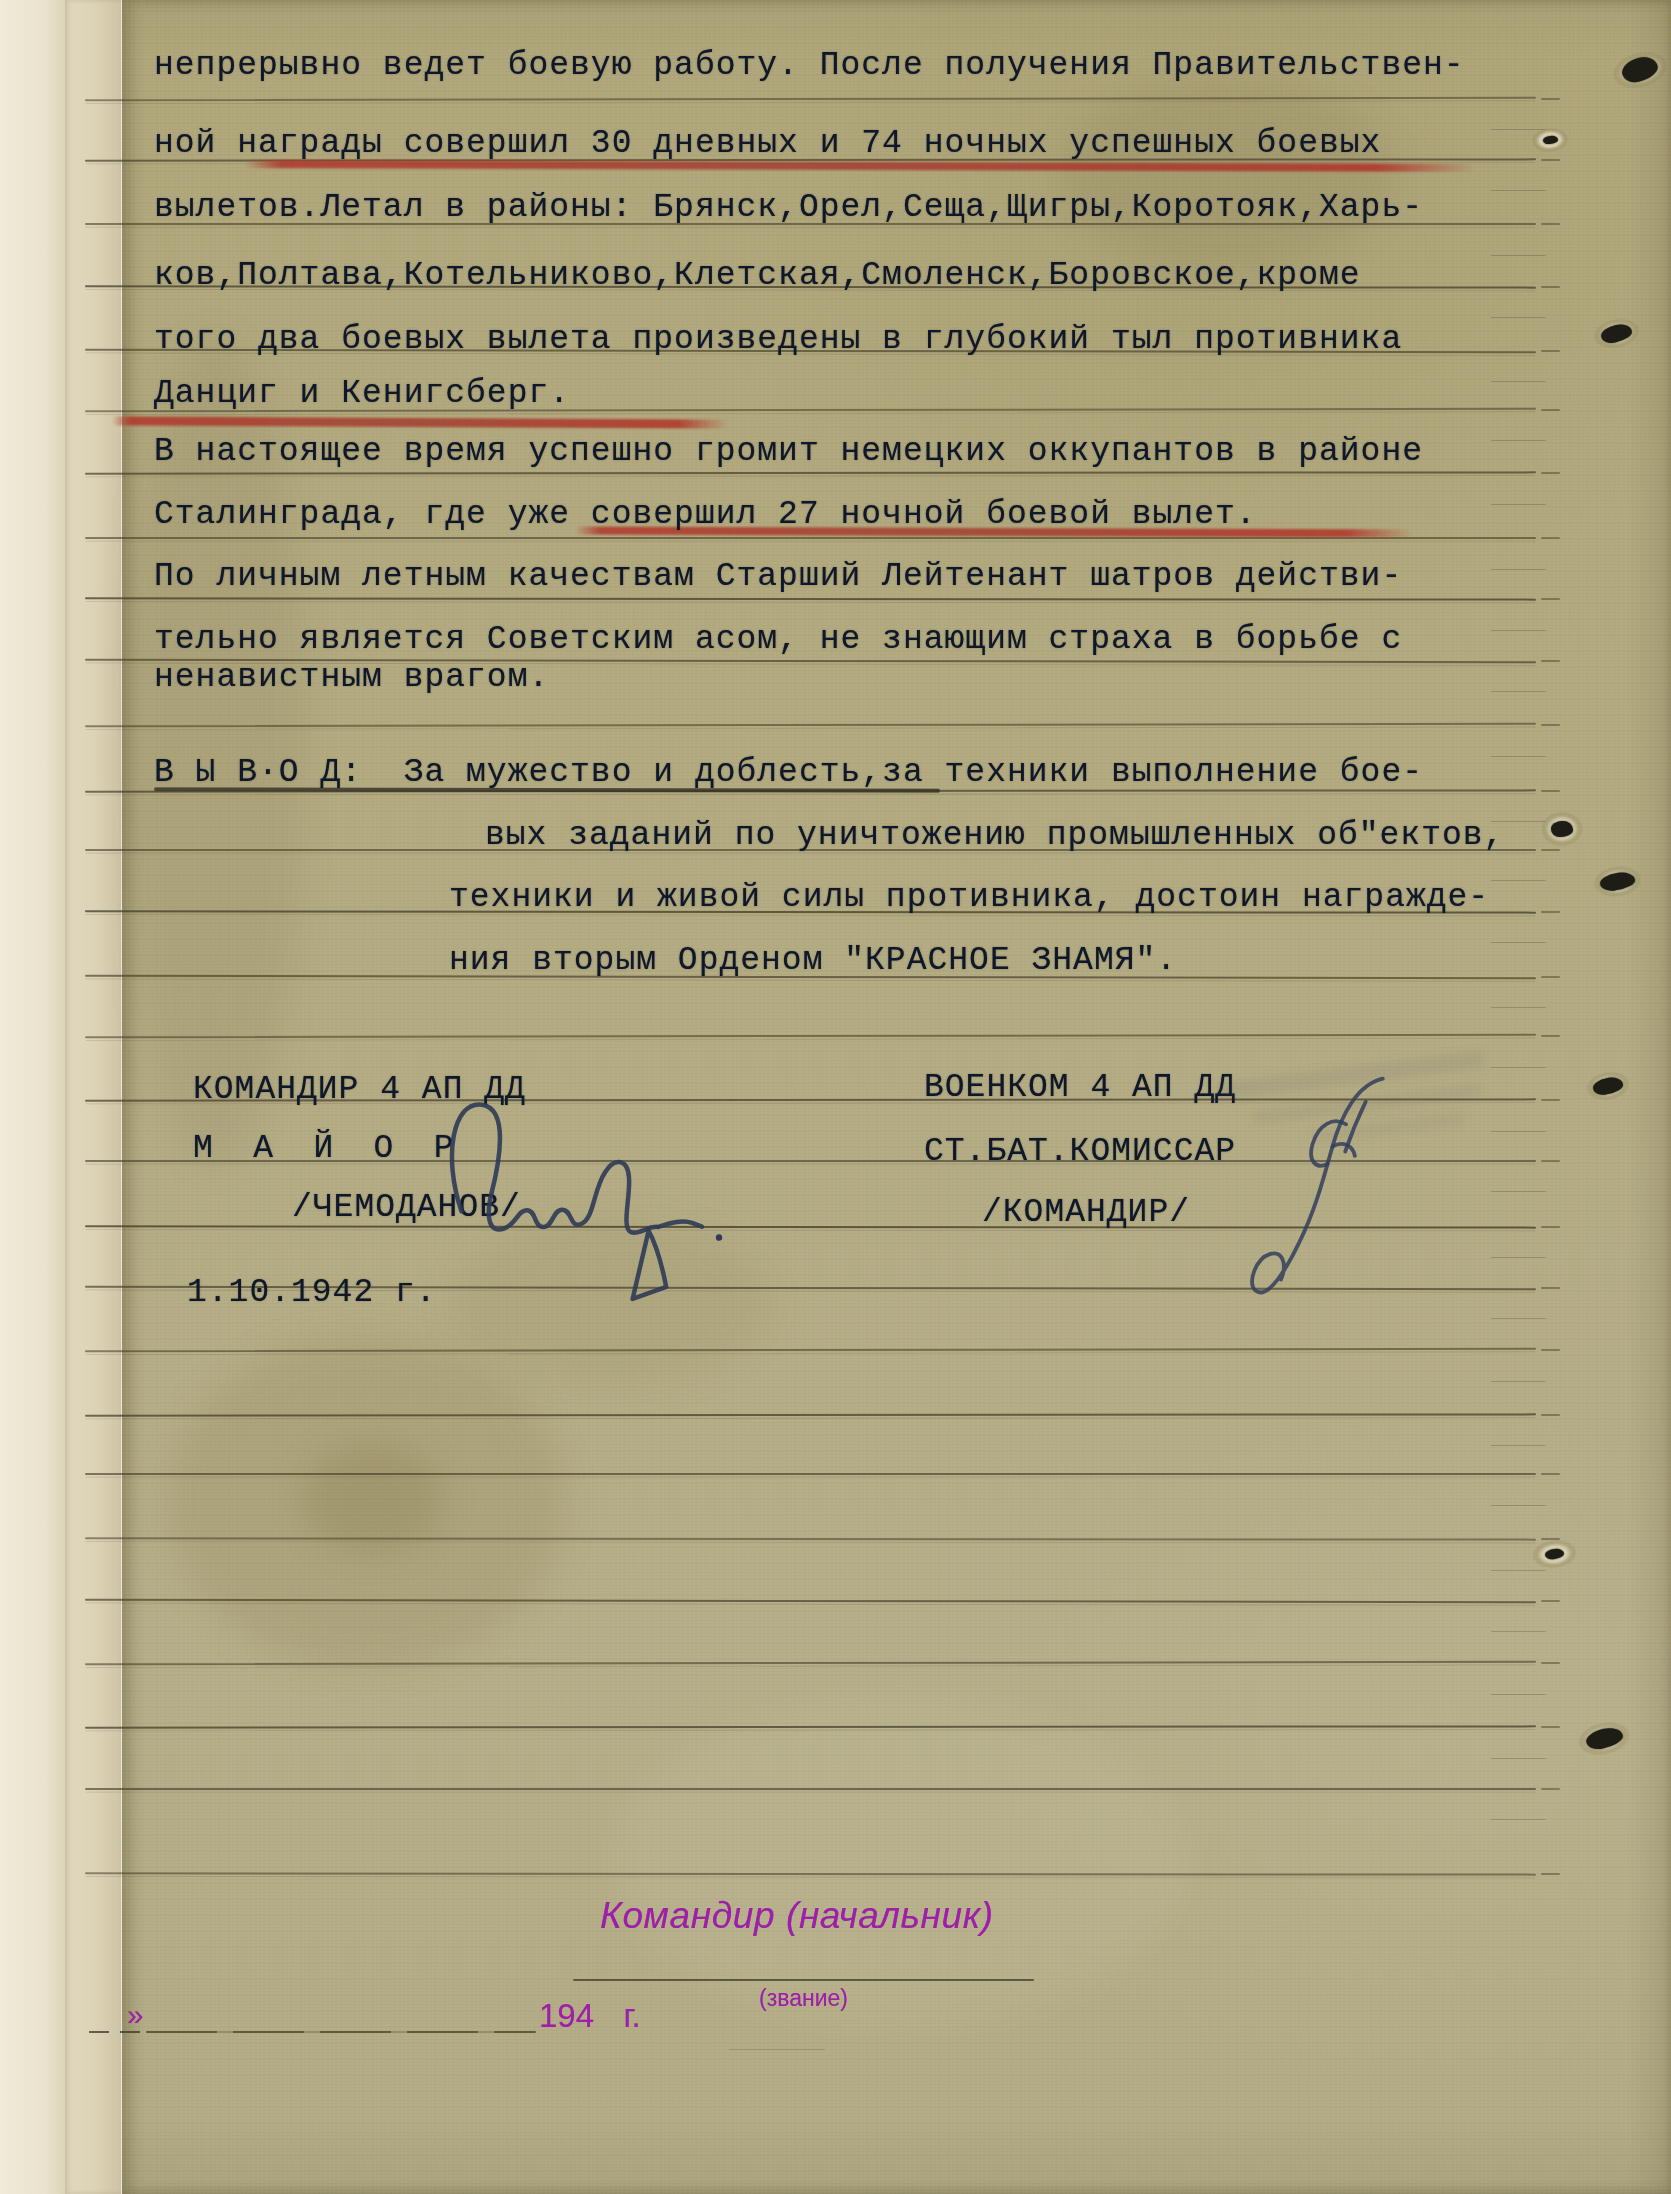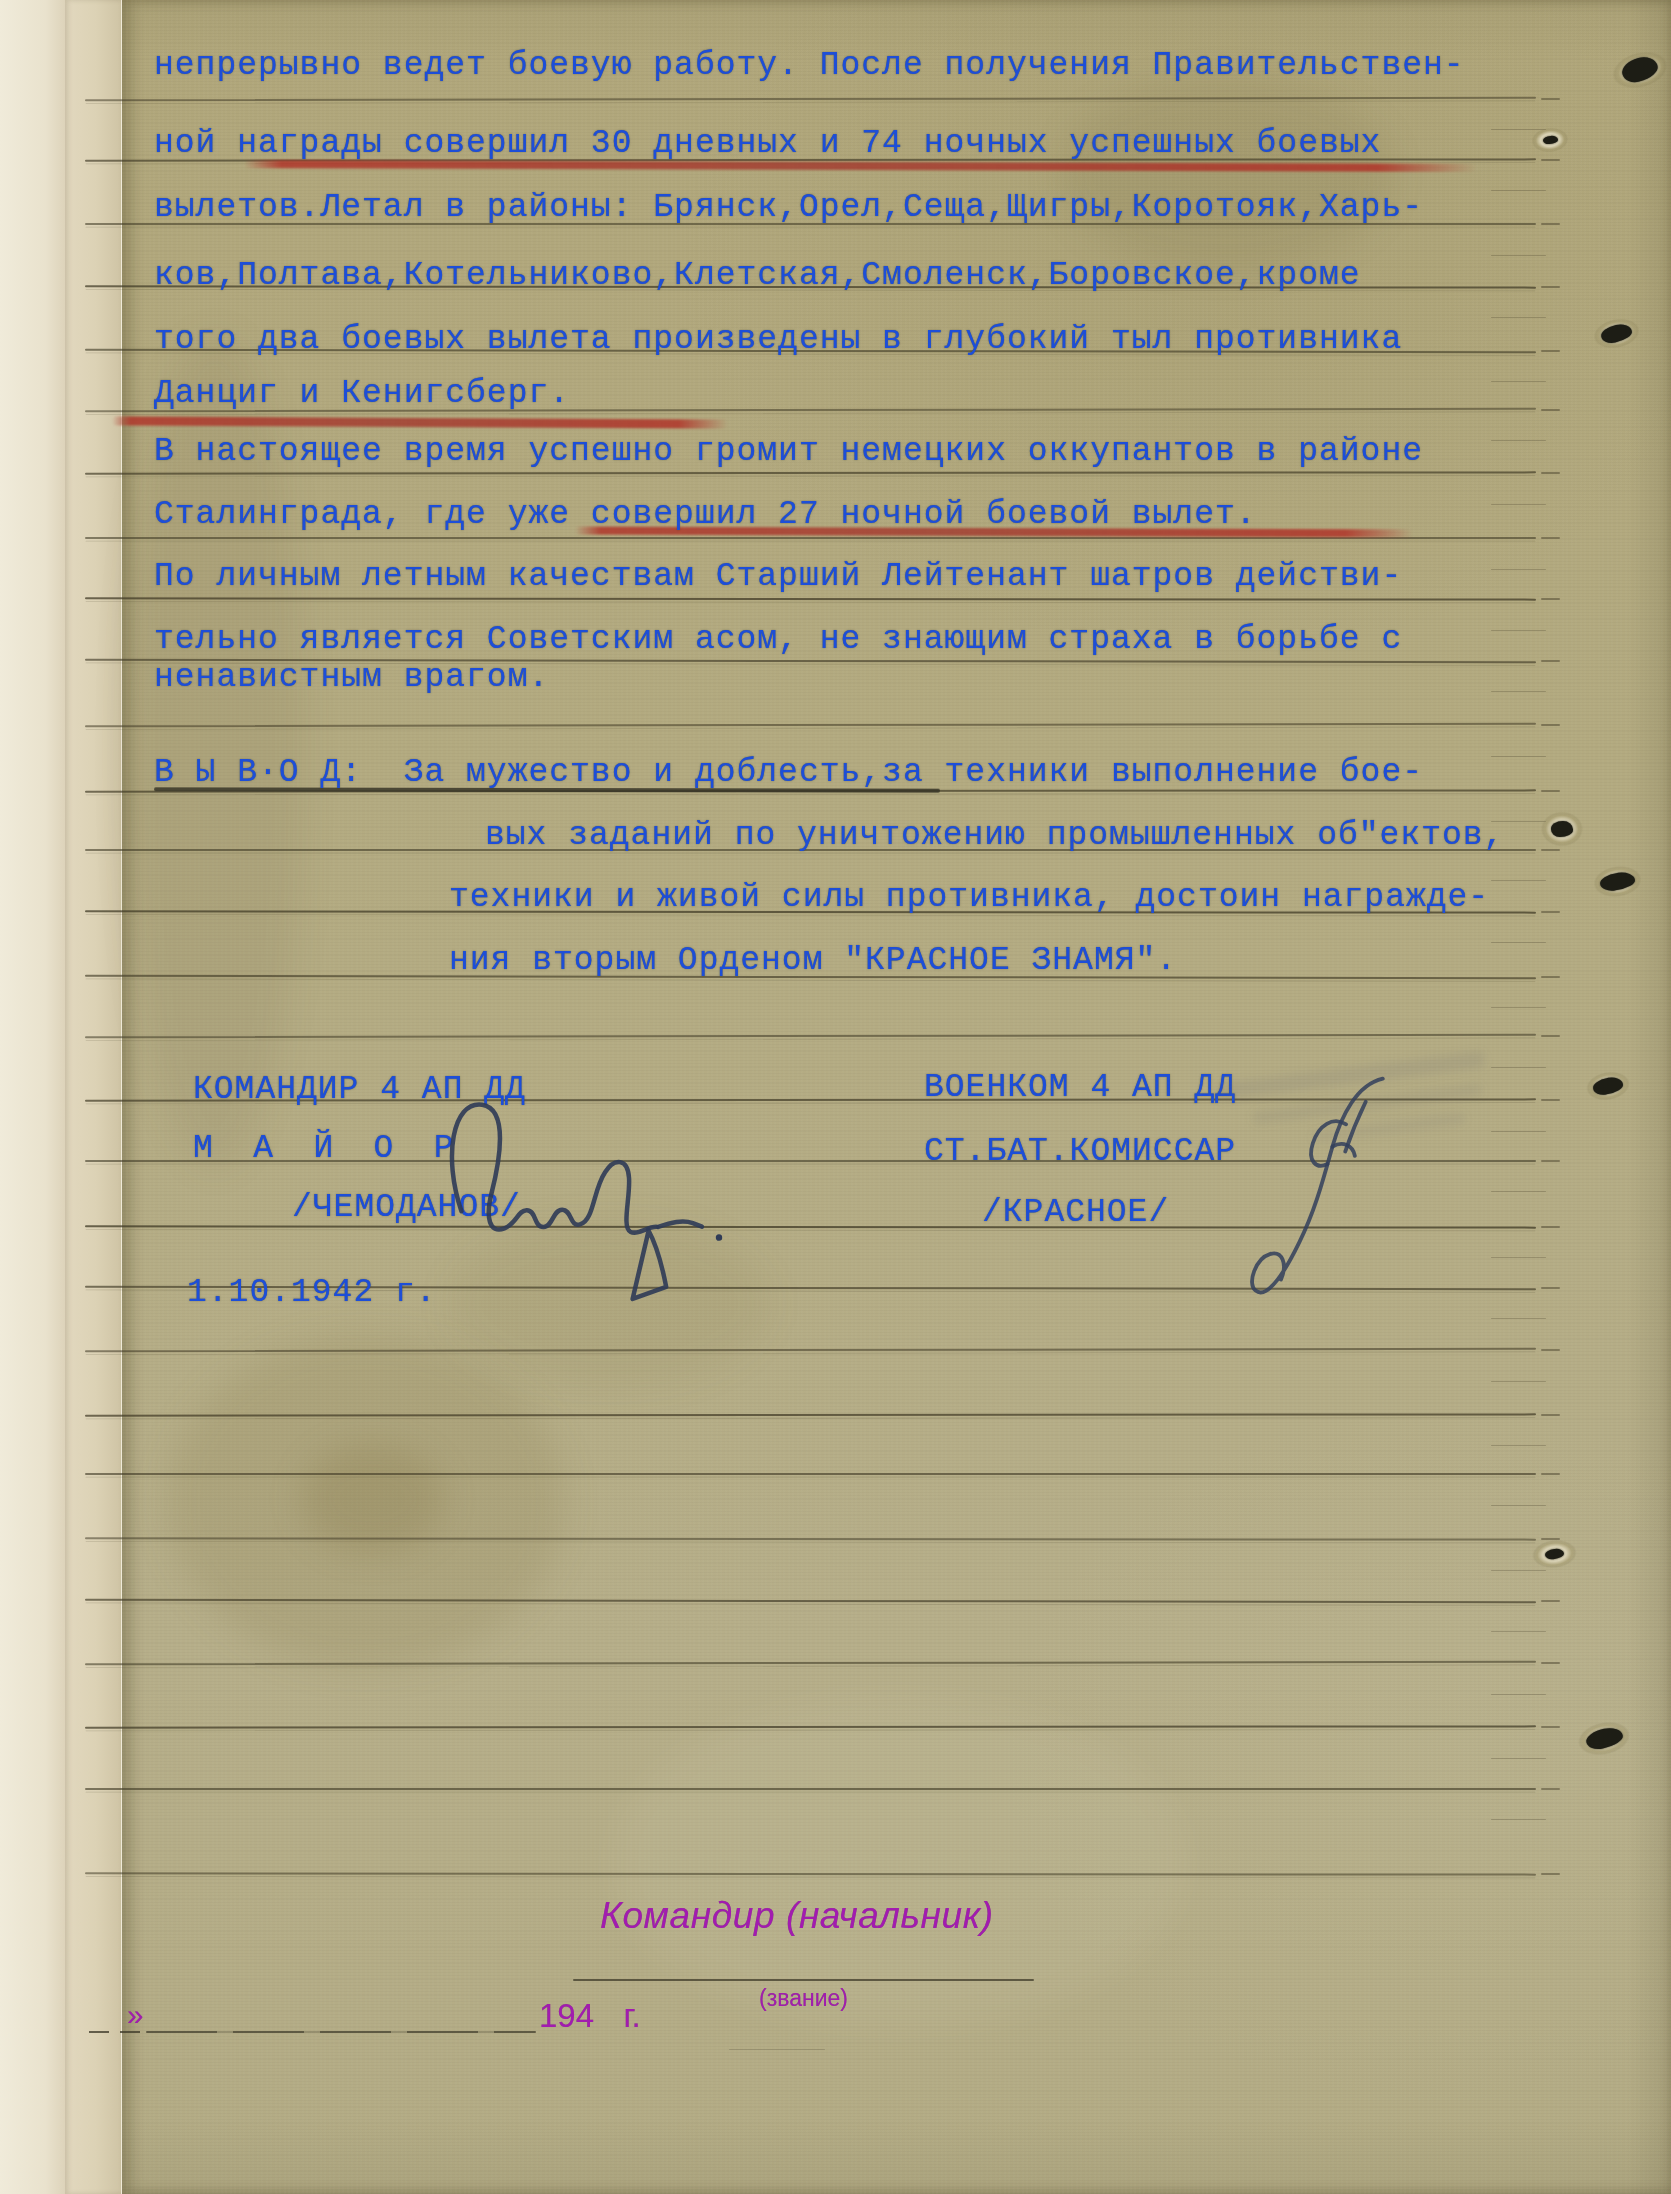--- a/index.html
+++ b/index.html
@@ -49,21 +49,21 @@
   
   .rule{position:absolute;height:1.9px;border-radius:1.3px;}
   .rule-dash{position:absolute;height:1.9px;border-radius:1.3px;}
   .rule-half{position:absolute;height:1.3px;border-radius:1.3px;}
   
   .typed{
     position:absolute;
     font-family:"Liberation Mono",monospace;
     font-size:33px;line-height:1.05;
     letter-spacing:1px;
-    color:#1d4ed8;
+    color:#0f172a;
     white-space:pre;
     text-shadow:0 0 1px rgba(62,67,52,.65), 0 0 2.6px rgba(62,67,52,.18);
     text-align:center;
   }
   .rank-spaced{letter-spacing:10.3px;}
   
   .red-ul{
     position:absolute;height:7.7px;border-radius:4.5px;
     background:linear-gradient(90deg, rgba(176,48,38,0) 0%, rgba(176,48,38,.8) 3%,
                rgba(160,44,36,.72) 45%, rgba(176,48,38,.82) 92%, rgba(176,48,38,0) 100%);
@@ -230,21 +230,21 @@
 <div class="typed" style="left:449px;top:881px;">техники и живой силы противника, достоин награжде-</div>
 <div class="typed" style="left:449px;top:944px;">ния вторым Орденом "КРАСНОЕ ЗНАМЯ".</div>
 
 <div class="typed" style="left:193px;top:1073px;">КОМАНДИР 4 АП ДД</div>
 <div class="typed rank-spaced" style="left:193px;top:1132px;">М А Й О Р</div>
 <div class="typed" style="left:292px;top:1191px;">/ЧЕМОДАНОВ/</div>
 <div class="typed" style="left:187px;top:1276px;">1.10.1942 г.</div>
 
 <div class="typed" style="left:924px;top:1071px;">ВОЕНКОМ 4 АП ДД</div>
 <div class="typed" style="left:924px;top:1135px;">СТ.БАТ.КОМИССАР</div>
-<div class="typed" style="left:982px;top:1196px;">/КРАСНОЕ/</div>
+<div class="typed" style="left:982px;top:1196px;">/КОМАНДИР/</div>
 
 <div class="smudge" style="left:1213px;top:1053px;width:295px;height:103px;transform:rotate(-7deg);">
   <i style="left:6.4px;top:13px;width:270px;height:16.7px;background:rgba(75,75,95,.10);"></i>
   <i style="left:39px;top:45px;width:231px;height:14px;background:rgba(75,75,95,.08);"></i>
   <i style="left:96px;top:72px;width:154px;height:11.6px;background:rgba(75,75,95,.07);"></i>
 </div>
 
 <svg class="sig-svg" style="left:431px;top:1082px;transform:rotate(-2deg);" width="302" height="218" viewBox="0 0 470 340">
   <g fill="none" stroke="#2f3b57" stroke-opacity=".9" stroke-width="7" stroke-linecap="round" stroke-linejoin="round">
     <path d="M46 195 C 20 110, 38 22, 84 30 C 126 38, 108 120, 94 168 C 83 206, 88 232, 112 224

